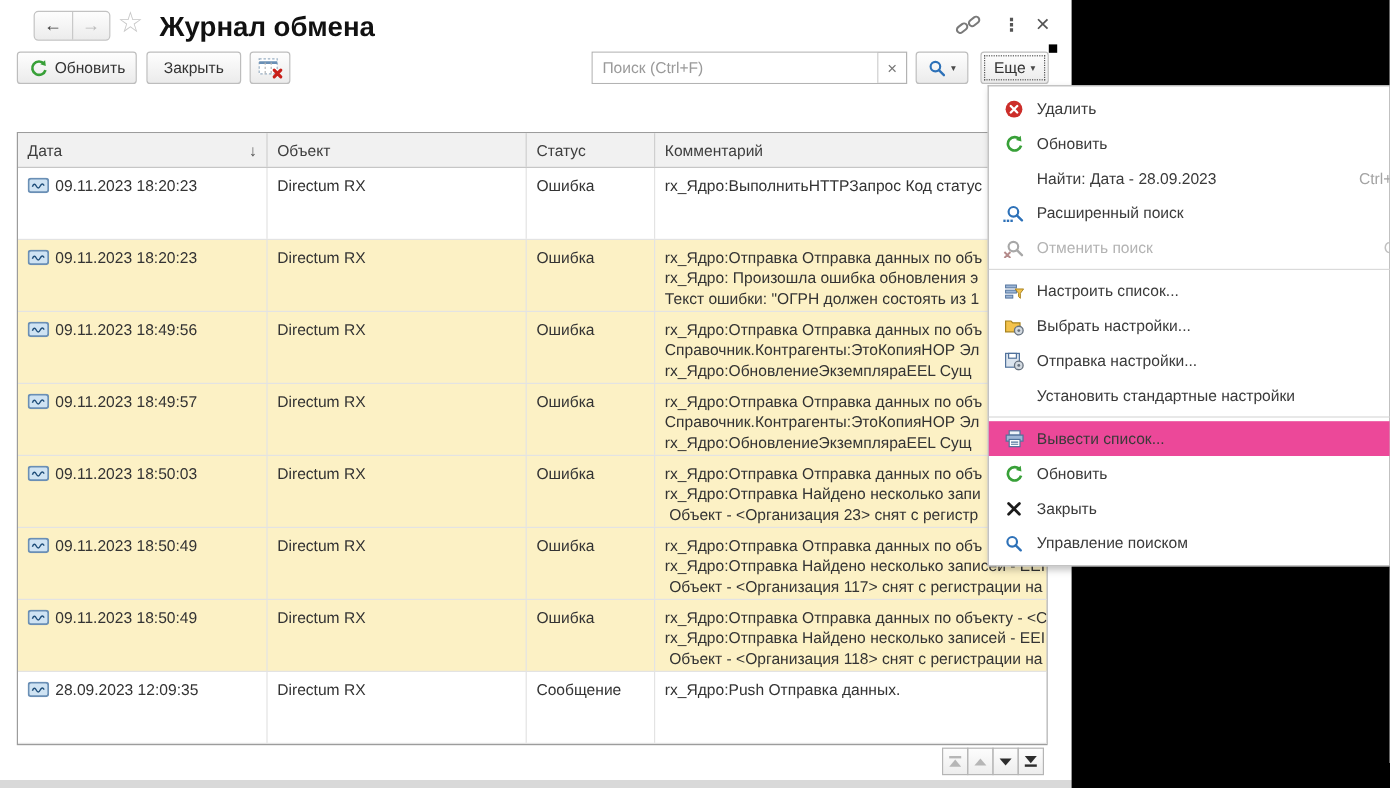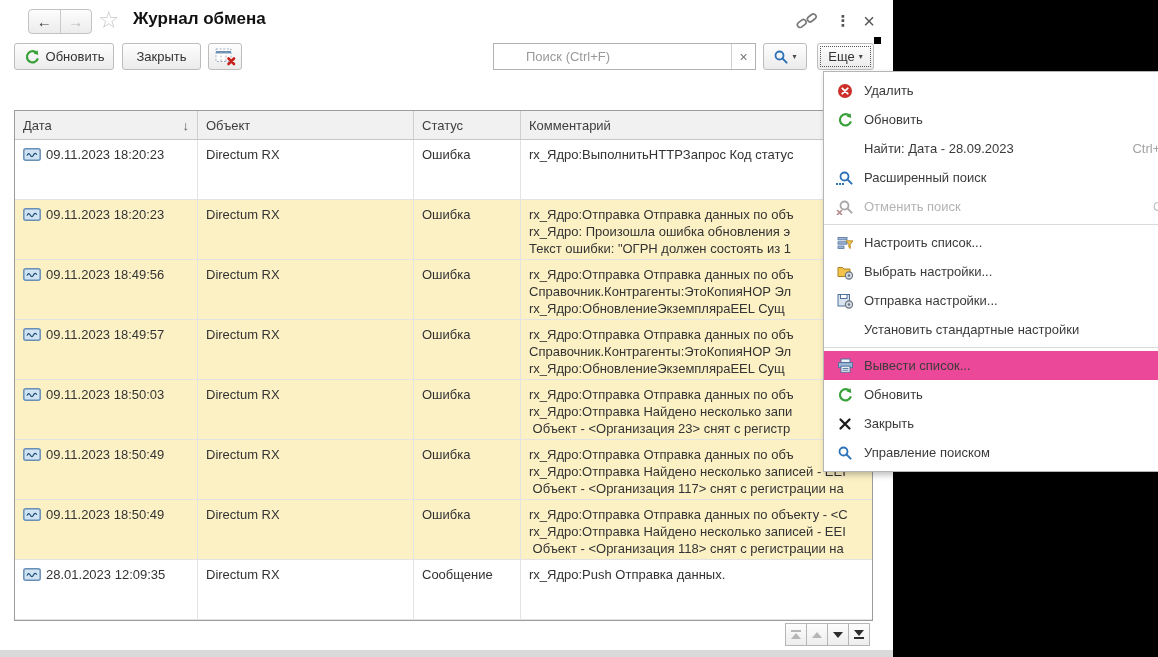--- a/index.html
+++ b/index.html
@@ -14,57 +14,57 @@
   #bottom-strip { position:absolute; left:0; top:650px; width:893px; height:7px; background:#d9d9d9; }
 
   
   .navgroup { position:absolute; left:28px; top:9px; width:64px; height:25px;
     border:1px solid #c2c2c2; border-radius:4px; display:flex;
     background:linear-gradient(#fdfdfd,#ececec); }
   .navgroup .nav-btn { flex:1; display:flex; align-items:center; justify-content:center;
     font-size:15px; color:#3a3a3a; }
   .navgroup .nav-btn.fwd { border-left:1px solid #c9c9c9; color:#b9b9b9; }
   .star { position:absolute; left:98px; top:6px; font-size:24px; color:#c7c7c7; line-height:28px; }
-  .page-title { position:absolute; left:133px; top:9px; font-size:17px; font-weight:700; color:#111; }
+  .page-title { position:absolute; left:133px; top:9px; font-size:23px; font-weight:700; color:#111; }
   .tb-ico { position:absolute; top:11px; width:22px; height:20px; display:flex;
     align-items:center; justify-content:center; color:#666; }
   #link-ico { left:796px; }
   #dots-ico { left:832px; font-size:15px; font-weight:700; letter-spacing:0; color:#555; }
   #close-ico { left:858px; font-size:20px; color:#555; line-height:18px; }
 
   
   .btn { position:absolute; top:43px; height:27px; border:1px solid #bdbdbd; border-radius:3px;
     background:linear-gradient(#fefefe,#ebebeb); display:flex; align-items:center;
     justify-content:center; gap:6px; color:#333; font-size:13px; padding:0 10px; }
   #btn-refresh { left:14px; width:100px; }
   #btn-close   { left:122px; width:79px; }
   #btn-clearlist { left:208px; width:34px; padding:0; }
   .icon16 { width:16px; height:16px; display:inline-block; }
   .icon16 svg, .icon-any svg { display:block; }
 
   #searchbox { position:absolute; left:493px; top:43px; width:263px; height:27px;
     border:1px solid #b3b3b3; background:#fff; display:flex; }
-  #searchbox input { flex:1; border:0; outline:none; padding:0 8px; font:13px "Liberation Sans","DejaVu Sans",sans-serif; color:#0369a1;margin-left:24px; }
+  #searchbox input { flex:1; border:0; outline:none; padding:0 8px; font:13px "Liberation Sans","DejaVu Sans",sans-serif; color:#0369a1; }
   #searchbox input::placeholder { color:#9a9a9a; }
   #search-clear { width:24px; border-left:1px solid #cfcfcf; display:flex; align-items:center;
     justify-content:center; color:#777; font-size:14px; }
 
   #btn-search { left:763px; width:44px; gap:3px; padding:0 6px; }
   #btn-more   { left:817px; width:57px; outline:1px dotted #555; outline-offset:-4px; gap:4px; }
   .caret { font-size:8px; color:#4a4a4a; }
   #artifact-square { position:absolute; left:874px; top:37px; width:7px; height:7px; background:#000; }
 
   
   #grid { position:absolute; left:14px; top:110px; width:859px; height:511px;
     border:1px solid #9c9c9c; background:#fff; }
   .hrow { display:flex; height:29px; background:#f1f1f1; border-bottom:1px solid #c6c6c6; }
   .hcell { display:flex; align-items:center; padding:0 8px; color:#3e3e3e;
     border-right:1px solid #cfcfcf; }
   .hcell:last-child { border-right:0; }
-  .c-date{width:183px;} .c-obj{width:216px;} .c-status{width:107px;} .c-com{flex:1;}
+  .c-date{width:208px;} .c-obj{width:216px;} .c-status{width:107px;} .c-com{flex:1;}
   .sort-arrow { margin-left:auto; color:#555; font-size:13px; }
   .drow { display:flex; height:60px; border-bottom:1px solid #e3e3e3; background:#fff; }
   .drow.hl { background:#fcf1c5; }
   .dcell { padding:6px 8px 0 8px; border-right:1px solid #e3e3e3; overflow:hidden;
     white-space:pre; color:#333; line-height:17px; }
   .dcell:last-child { border-right:0; }
   .datecell { display:flex; align-items:flex-start; gap:5px; }
   .evt { margin-top:2px; flex:none; }
 
   
@@ -247,21 +247,21 @@
           <div class="dcell c-obj">Directum RX</div>
           <div class="dcell c-status">Ошибка</div>
           <div class="dcell c-com">rx_Ядро:Отправка Отправка данных по объекту - &lt;С
 rx_Ядро:Отправка Найдено несколько записей - EEI
  Объект - &lt;Организация 118&gt; снят с регистрации на</div>
         </div>
         <div class="drow">
           <div class="dcell c-date datecell"><span class="evt icon-any"><svg width="18" height="13" viewBox="0 0 18 13">
                 <rect x="0.8" y="0.8" width="16.4" height="11.4" rx="2" fill="#cfe3f3" stroke="#6a8fb5" stroke-width="1.5"></rect>
                 <path d="M4 7.6 Q5.5 3.8 7.2 7 T10.5 7 T13.8 6.6" fill="none" stroke="#1f4e79" stroke-width="1.2"></path>
-              </svg></span><span>28.01.2023 12:09:35</span></div>
+              </svg></span><span>28.09.2023 12:09:35</span></div>
           <div class="dcell c-obj">Directum RX</div>
           <div class="dcell c-status">Сообщение</div>
           <div class="dcell c-com">rx_Ядро:Push Отправка данных.</div>
         </div>
       </div>
   </div>
 
   <div id="pager">
       <div class="pbtn dis">
         <div class="bar"></div>

